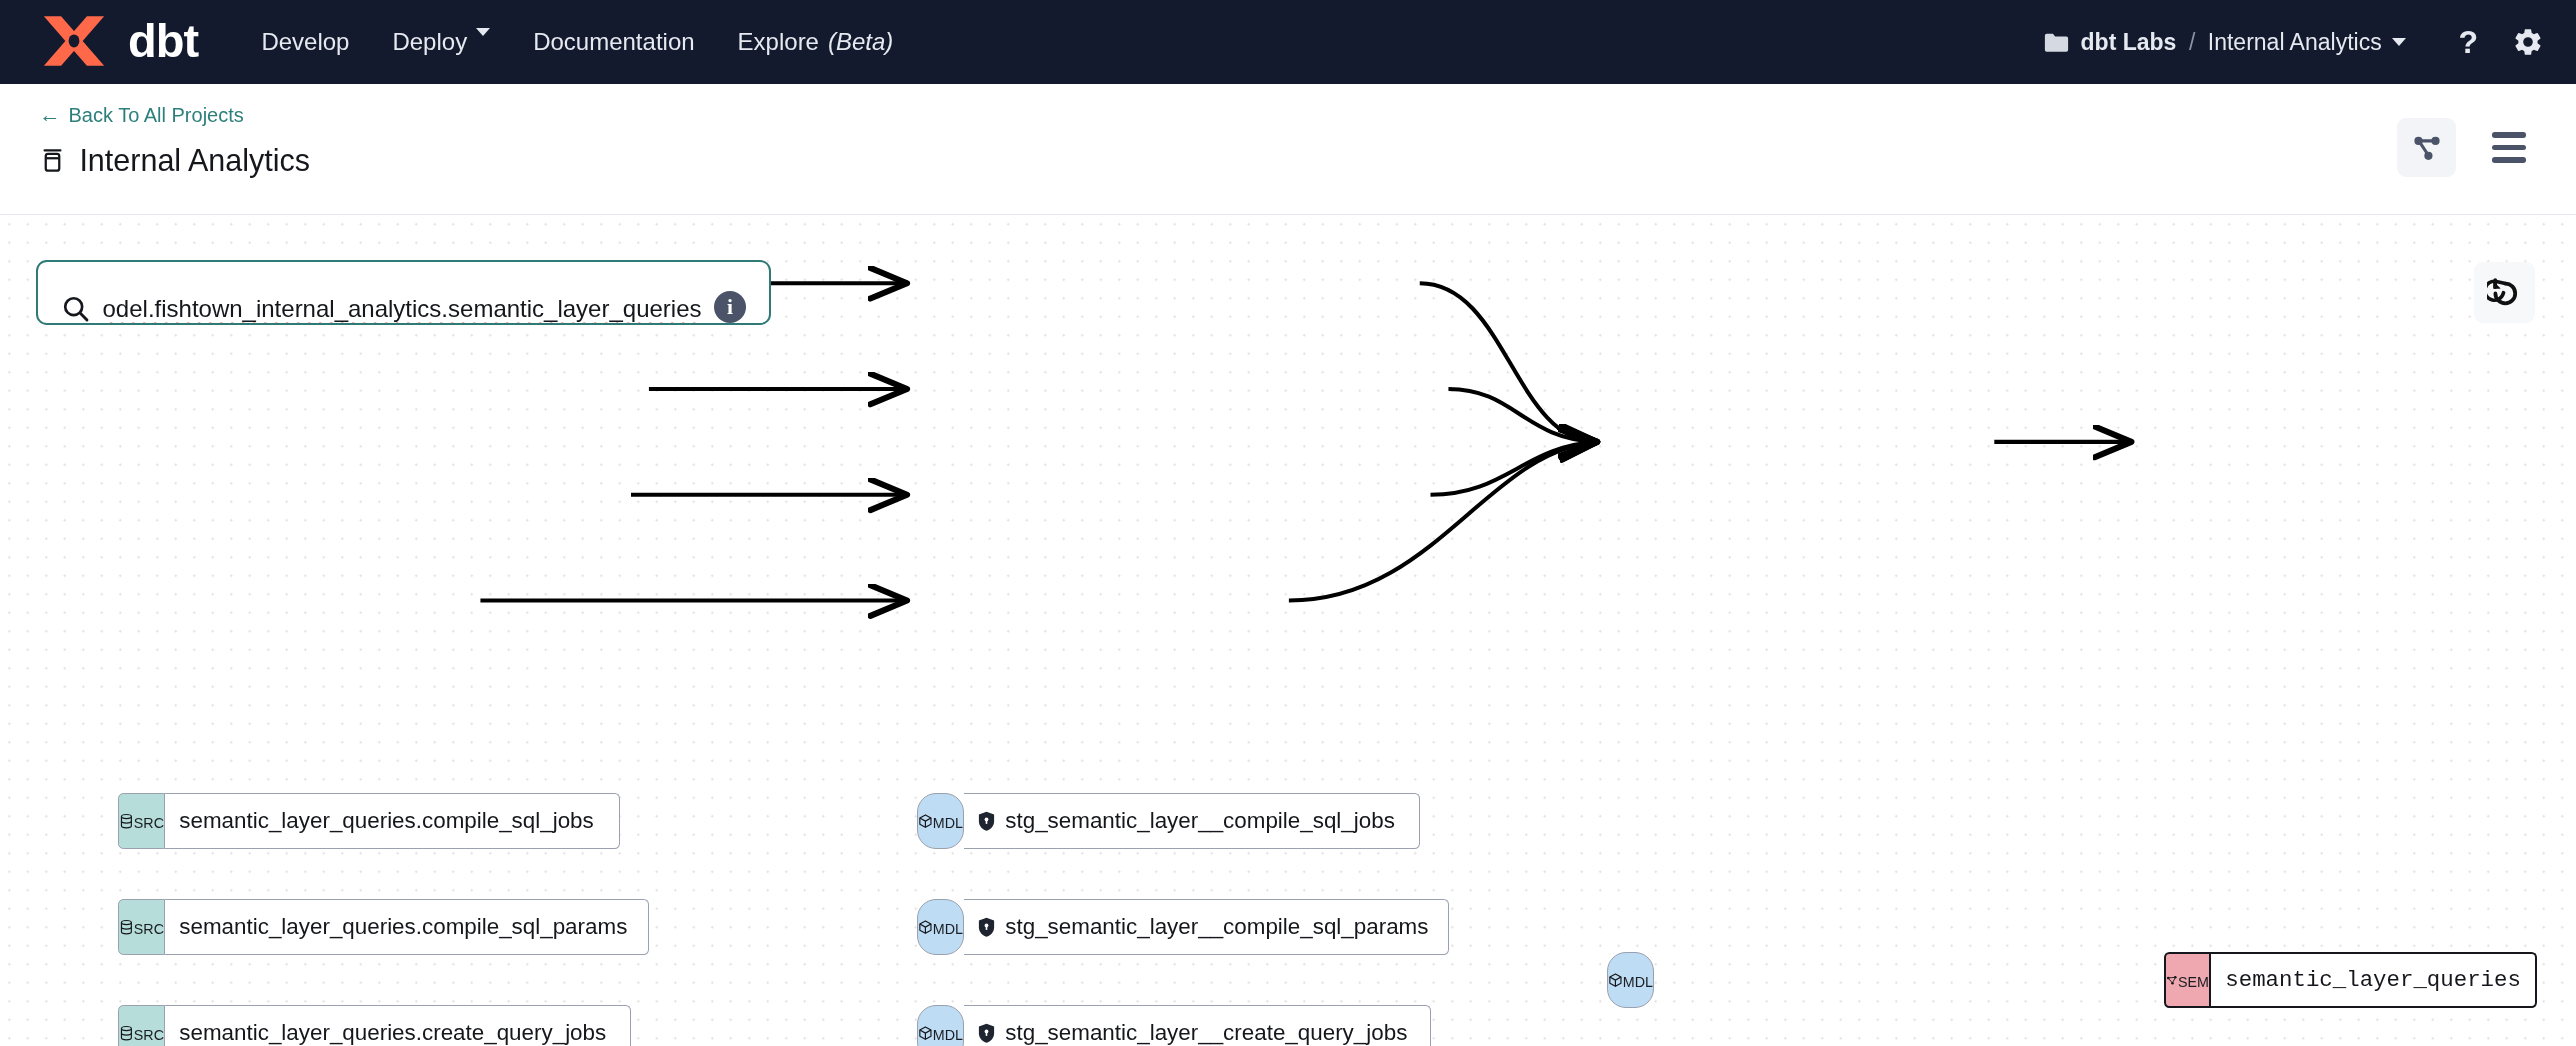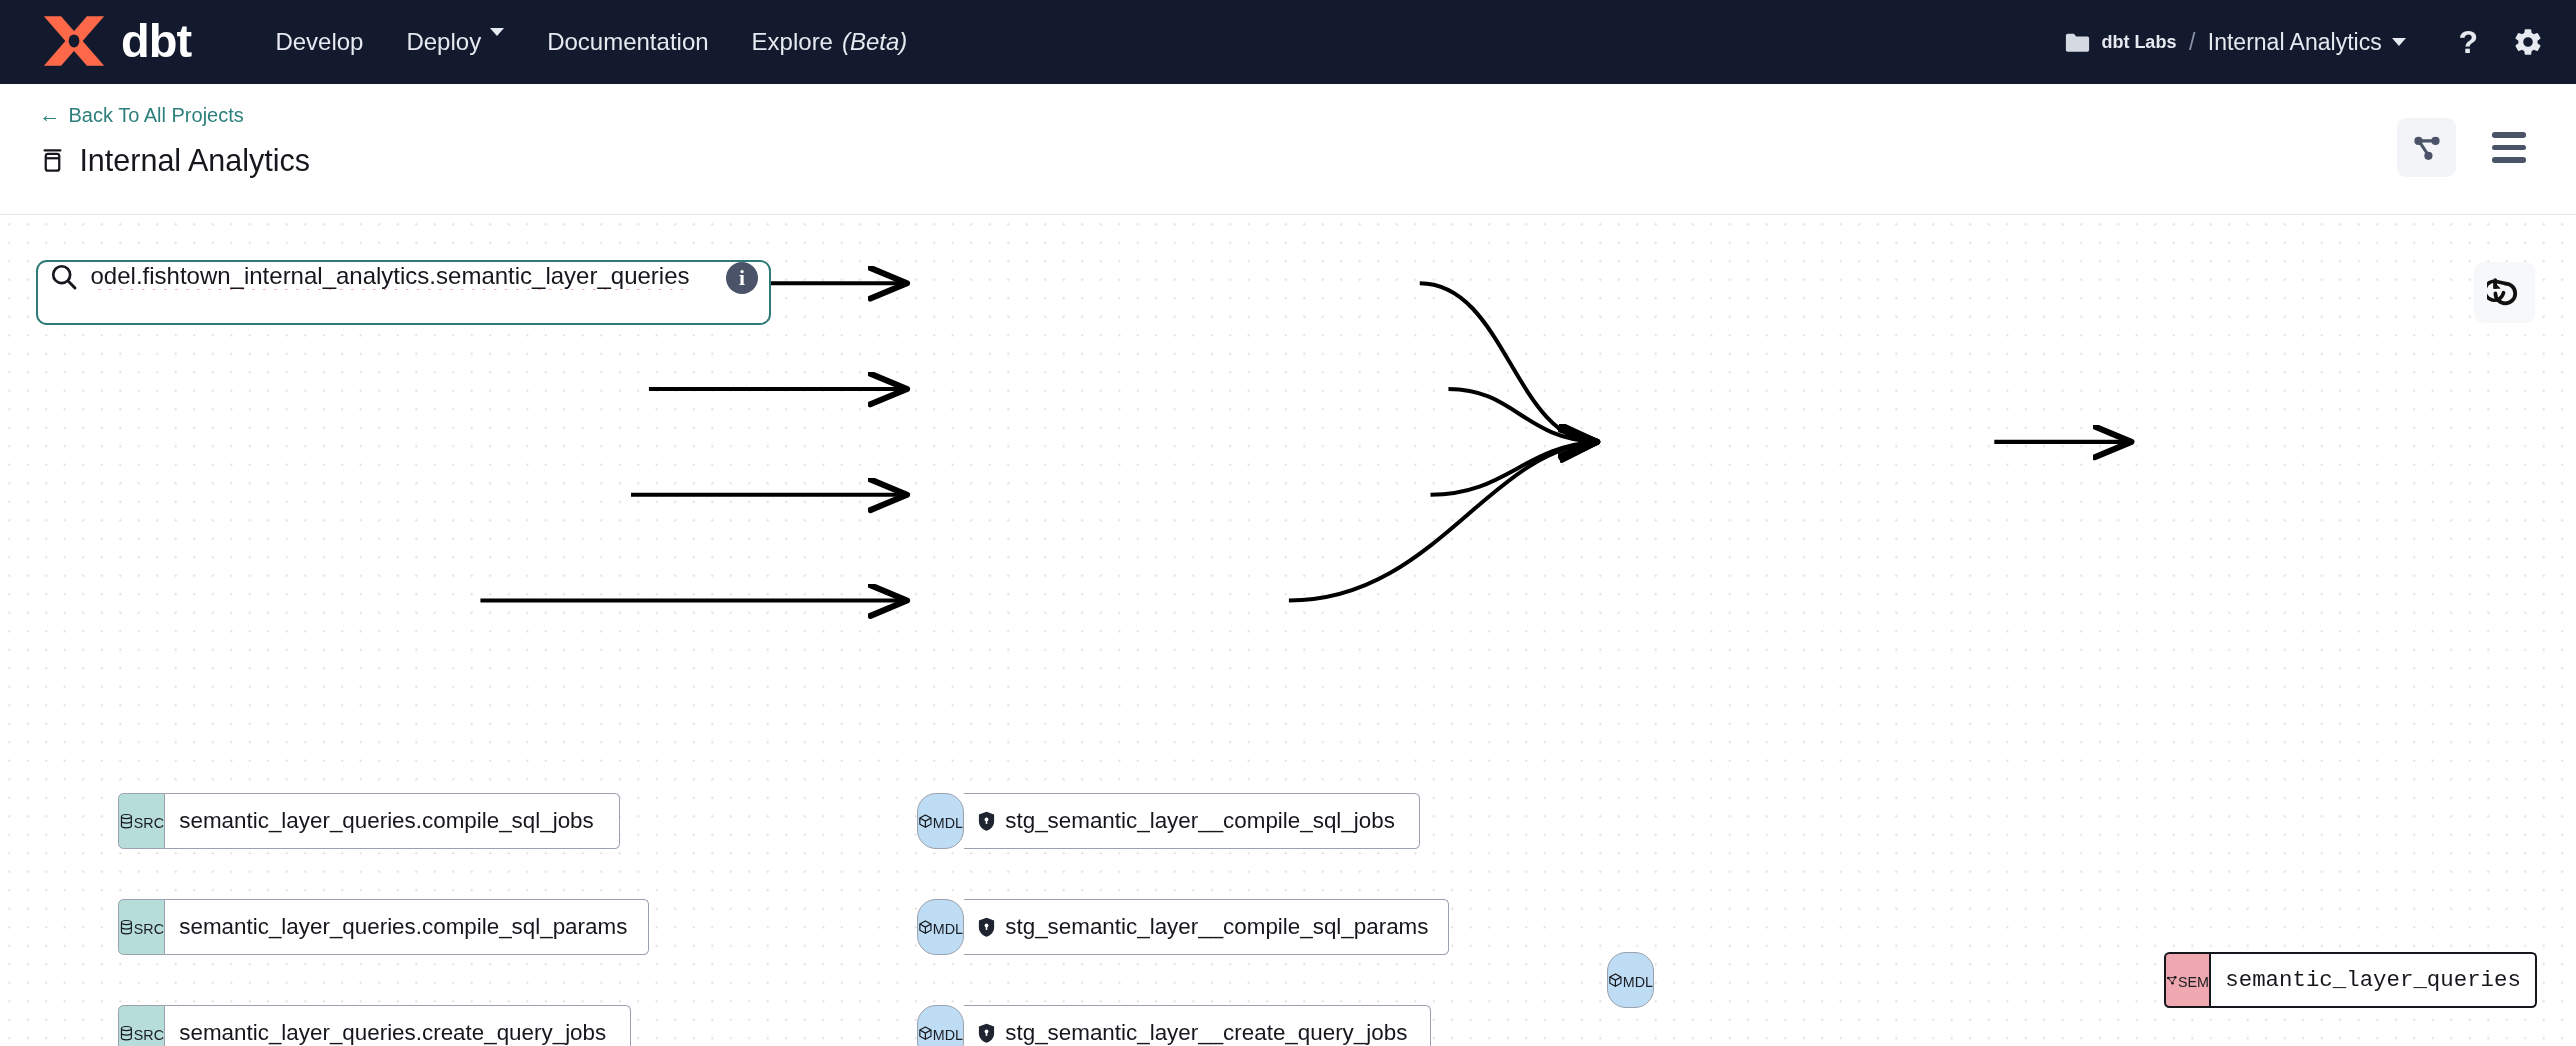--- a/index.html
+++ b/index.html
@@ -12,21 +12,21 @@
 
   
   #topnav {
     height: 84px;
     background: #131A2E;
     display: flex;
     align-items: center;
     padding: 0 39px;
     position: relative;
   }
-  #logo-wrap { display: flex; align-items: center; gap: 12px; margin-right: 84px; }
+  #logo-wrap { display: flex; align-items: center; gap: 19px; margin-right: 63px; }
   #logo-mark { width: 70px; height: 56px; display: block; }
   #logo-text { font-size: 47px; font-weight: bold; color: #fff; letter-spacing: -0.9px; line-height: 1; position: relative; top: -1.8px;}
   .navlink {
     color: #E6E9F0;
     font-size: 24px;
     margin-right: 43px;
     display: flex;
     gap: 9px;
     cursor: pointer;
     white-space: nowrap;
@@ -37,21 +37,21 @@
     border-left: 7.2px solid transparent;
     border-right: 7.2px solid transparent;
     border-top: 8px solid #E6E9F0;
     display: inline-block;
   }
   #nav-right {
     position: absolute;
     right: 32px; top: 0; height: 84px;
     display: flex; align-items: center; gap: 0;
   }
-  #org-crumb { display: flex; align-items: center; gap: 11.7px; color: #E6E9F0; font-size: 18px; }
+  #org-crumb { display: flex; align-items: center; gap: 11.7px; color: #E6E9F0; font-size: 23px; }
   #folder-icon { width: 25px; height: 20.6px; display: block; }
   #org-name { font-weight: bold; }
   #crumb-sep { color: #8992A8; font-size: 23px; margin: 0 12.5px; }
   #proj-name { color: #E6E9F0; font-size: 23px; }
   #proj-caret { margin-left: 10.8px; }
   #help-icon { color: #E6E9F0; font-size: 32px; font-weight: bold; margin-left: 52px; cursor: pointer; }
   #gear-icon { margin-left: 34px; width: 32px; height: 32px; cursor: pointer; }
 
   
   #subheader {
@@ -99,22 +99,22 @@
   }
 
   
   #searchbox {
     position: absolute;
     left: 36px; top: 45px;
     width: 735px; height: 65px;
     background: #fff;
     border: 2.7px solid #2F7A77;
     border-radius: 10.8px;
-    display: flex; align-items: flex-start;
-    padding: 0 11px;
+    display: flex; align-items: flex-end;
+    padding: 0 23px;
     z-index: 20;
   }
   #search-icon { width: 29px; height: 29px; flex: 0 0 auto; margin-right: 12.5px; }
   #search-value {
     flex: 1;
     font-size: 24px;
     color: #15171C;
     white-space: nowrap;
     overflow: hidden;
     text-decoration: underline wavy #E8705A;

